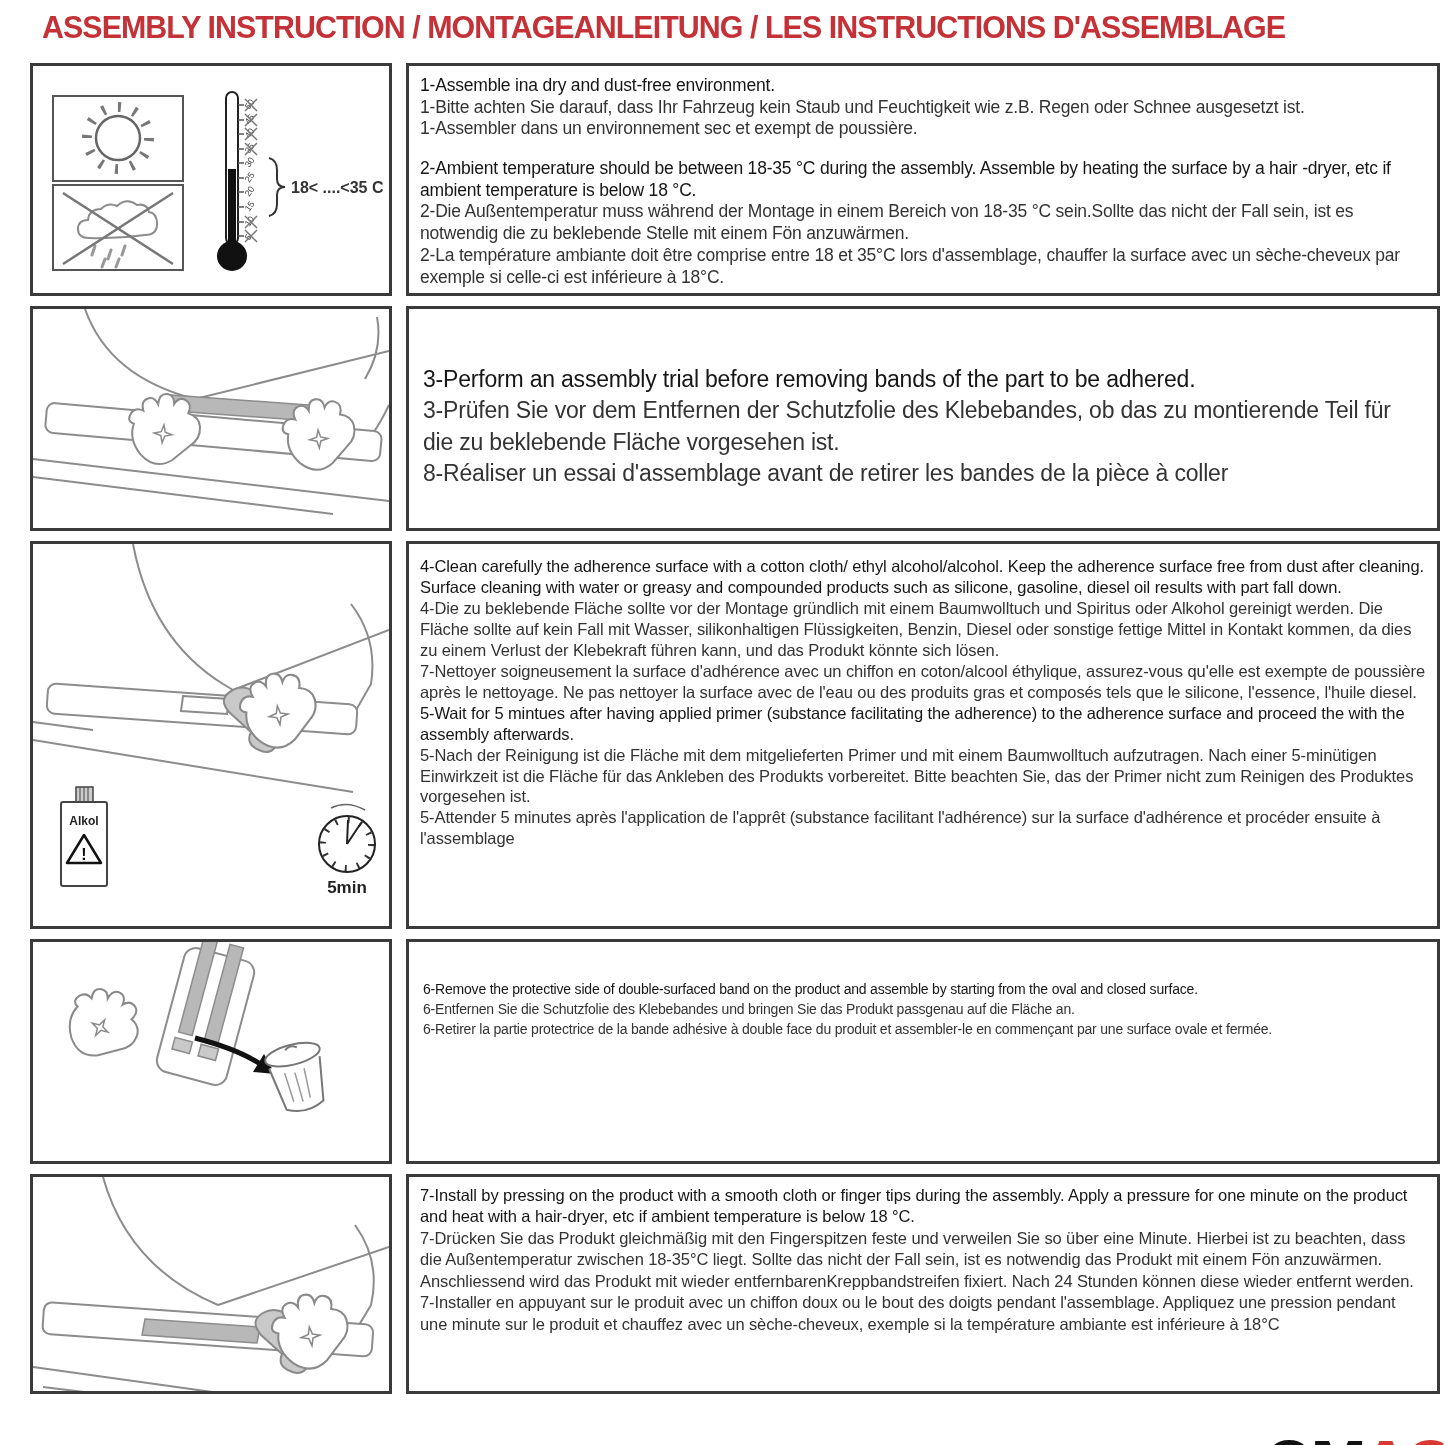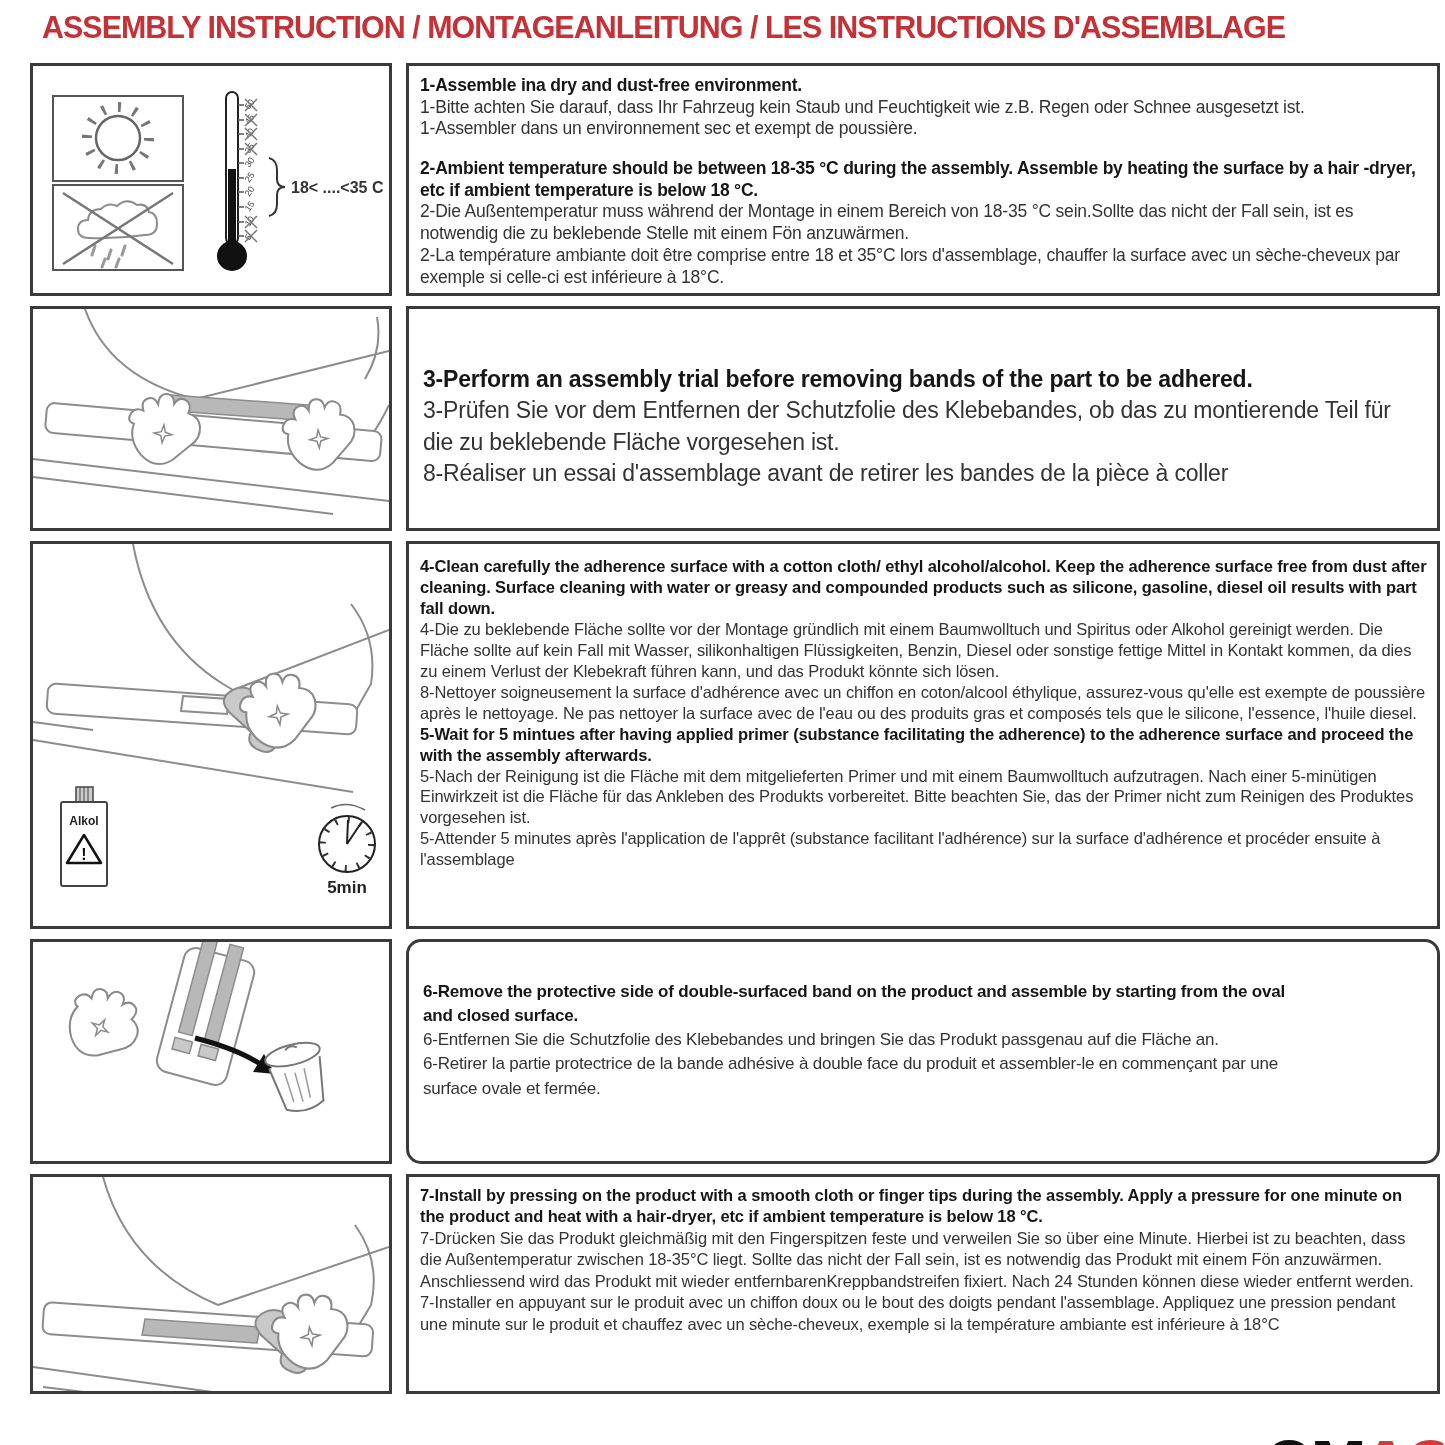--- a/index.html
+++ b/index.html
@@ -11,27 +11,27 @@
   .row{position:absolute;left:30px;right:5px;display:flex;gap:14px;}
   .r1{top:63px;height:233px;}
   .r2{top:306px;height:225px;}
   .r3{top:541px;height:388px;}
   .r4{top:939px;height:225px;}
   .r5{top:1174px;height:220px;}
   .imgbox{width:362px;flex:0 0 362px;border:3px solid #3a3a3a;background:#fff;box-sizing:border-box;}
   .imgbox svg{display:block;width:100%;height:100%;}
   .textbox{flex:1;border:3px solid #3a3a3a;background:#fff;box-sizing:border-box;}
   .textbox p{margin:0;}
-  .b{font-weight:bold;color:#161616;}
+  .b{font-weight:normal;color:#161616;}
   .s1{padding:9px 12px 0 11px;font-size:17.5px;line-height:1.24;letter-spacing:-0.2px;}
   .s1 .gap{margin-top:18px;}
   .s2{padding:55px 16px 0 14px;font-size:23px;line-height:1.36;letter-spacing:-0.2px;}
   .s3{padding:12px 10px 0 11px;font-size:16.5px;line-height:1.27;letter-spacing:-0.1px;}
   .s3 .gap{}
-  .s4{padding:38px 130px 0 14px;font-size:17px;line-height:1.42;letter-spacing:-0.2px;border-radius:15px;}
+  .s4{padding:38px 130px 0 14px;font-size:14px;line-height:1.42;letter-spacing:-0.2px;}
   .s5{padding:8px 12px 0 11px;font-size:16.5px;line-height:1.3;letter-spacing:-0.1px;}
   .logo{position:absolute;top:1422px;right:2px;width:256px;height:84px;background:#fff;
         display:flex;align-items:center;justify-content:flex-end;
         font-family:"DejaVu Sans",sans-serif;font-weight:bold;font-size:58px;
         letter-spacing:-4px;line-height:1;}
   .logo .lk{color:#111111;}
   .logo .lr{color:#da3832;}
   .art{stroke:#8c8c8c;stroke-width:2;fill:none;}
   .fillw{fill:#fff;}
   .strip{fill:#b8b8b8;stroke:#8c8c8c;stroke-width:1.5;}
@@ -140,21 +140,21 @@
         <circle cx="314" cy="300" r="24" fill="none" stroke="#333" stroke-width="6" stroke-dasharray="2 10.57"></circle>
         <path d="M314,300 L315,276 M314,300 L328,279" stroke="#222" stroke-width="2" fill="none"></path>
         <path d="M298,264 Q314,256 332,266" stroke="#666" stroke-width="1.5" fill="none"></path>
         <text x="314" y="349" text-anchor="middle" font-size="17" font-weight="600" fill="#222">5min</text>
       </g>
     </svg>
   </div>
   <div class="textbox s3">
     <p class="b">4-Clean carefully the adherence surface with a cotton cloth/ ethyl alcohol/alcohol. Keep the adherence surface free from dust after cleaning. Surface cleaning with water or greasy and compounded products such as silicone, gasoline, diesel oil results with part fall down.</p>
     <p>4-Die zu beklebende Fläche sollte vor der Montage gründlich mit einem Baumwolltuch und Spiritus oder Alkohol gereinigt werden. Die Fläche sollte auf kein Fall mit Wasser, silikonhaltigen Flüssigkeiten, Benzin, Diesel oder sonstige fettige Mittel in Kontakt kommen, da dies zu einem Verlust der Klebekraft führen kann, und das Produkt könnte sich lösen.</p>
-    <p>8-Nettoyer soigneusement la surface d'adhérence avec un chiffon en coton/alcool éthylique, assurez-vous qu'elle est exempte de poussière après le nettoyage. Ne pas nettoyer la surface avec de l'eau ou des produits gras et composés tels que le silicone, l'essence, l'huile diesel.</p>
+    <p>7-Nettoyer soigneusement la surface d'adhérence avec un chiffon en coton/alcool éthylique, assurez-vous qu'elle est exempte de poussière après le nettoyage. Ne pas nettoyer la surface avec de l'eau ou des produits gras et composés tels que le silicone, l'essence, l'huile diesel.</p>
     <p class="b gap">5-Wait for 5 mintues after having applied primer (substance facilitating the adherence) to the adherence surface and proceed the with the assembly afterwards.</p>
     <p>5-Nach der Reinigung ist die Fläche mit dem mitgelieferten Primer und mit einem Baumwolltuch aufzutragen. Nach einer 5-minütigen Einwirkzeit ist die Fläche für das Ankleben des Produkts vorbereitet. Bitte beachten Sie, das der Primer nicht zum Reinigen des Produktes vorgesehen ist.</p>
     <p>5-Attender 5 minutes après l'application de l'apprêt (substance facilitant l'adhérence) sur la surface d'adhérence et procéder ensuite à l'assemblage</p>
   </div>
 </div>
 
 <div class="row r4">
   <div class="imgbox">
     <svg viewBox="0 0 356 219">
       <g transform="rotate(15 170 80)">

